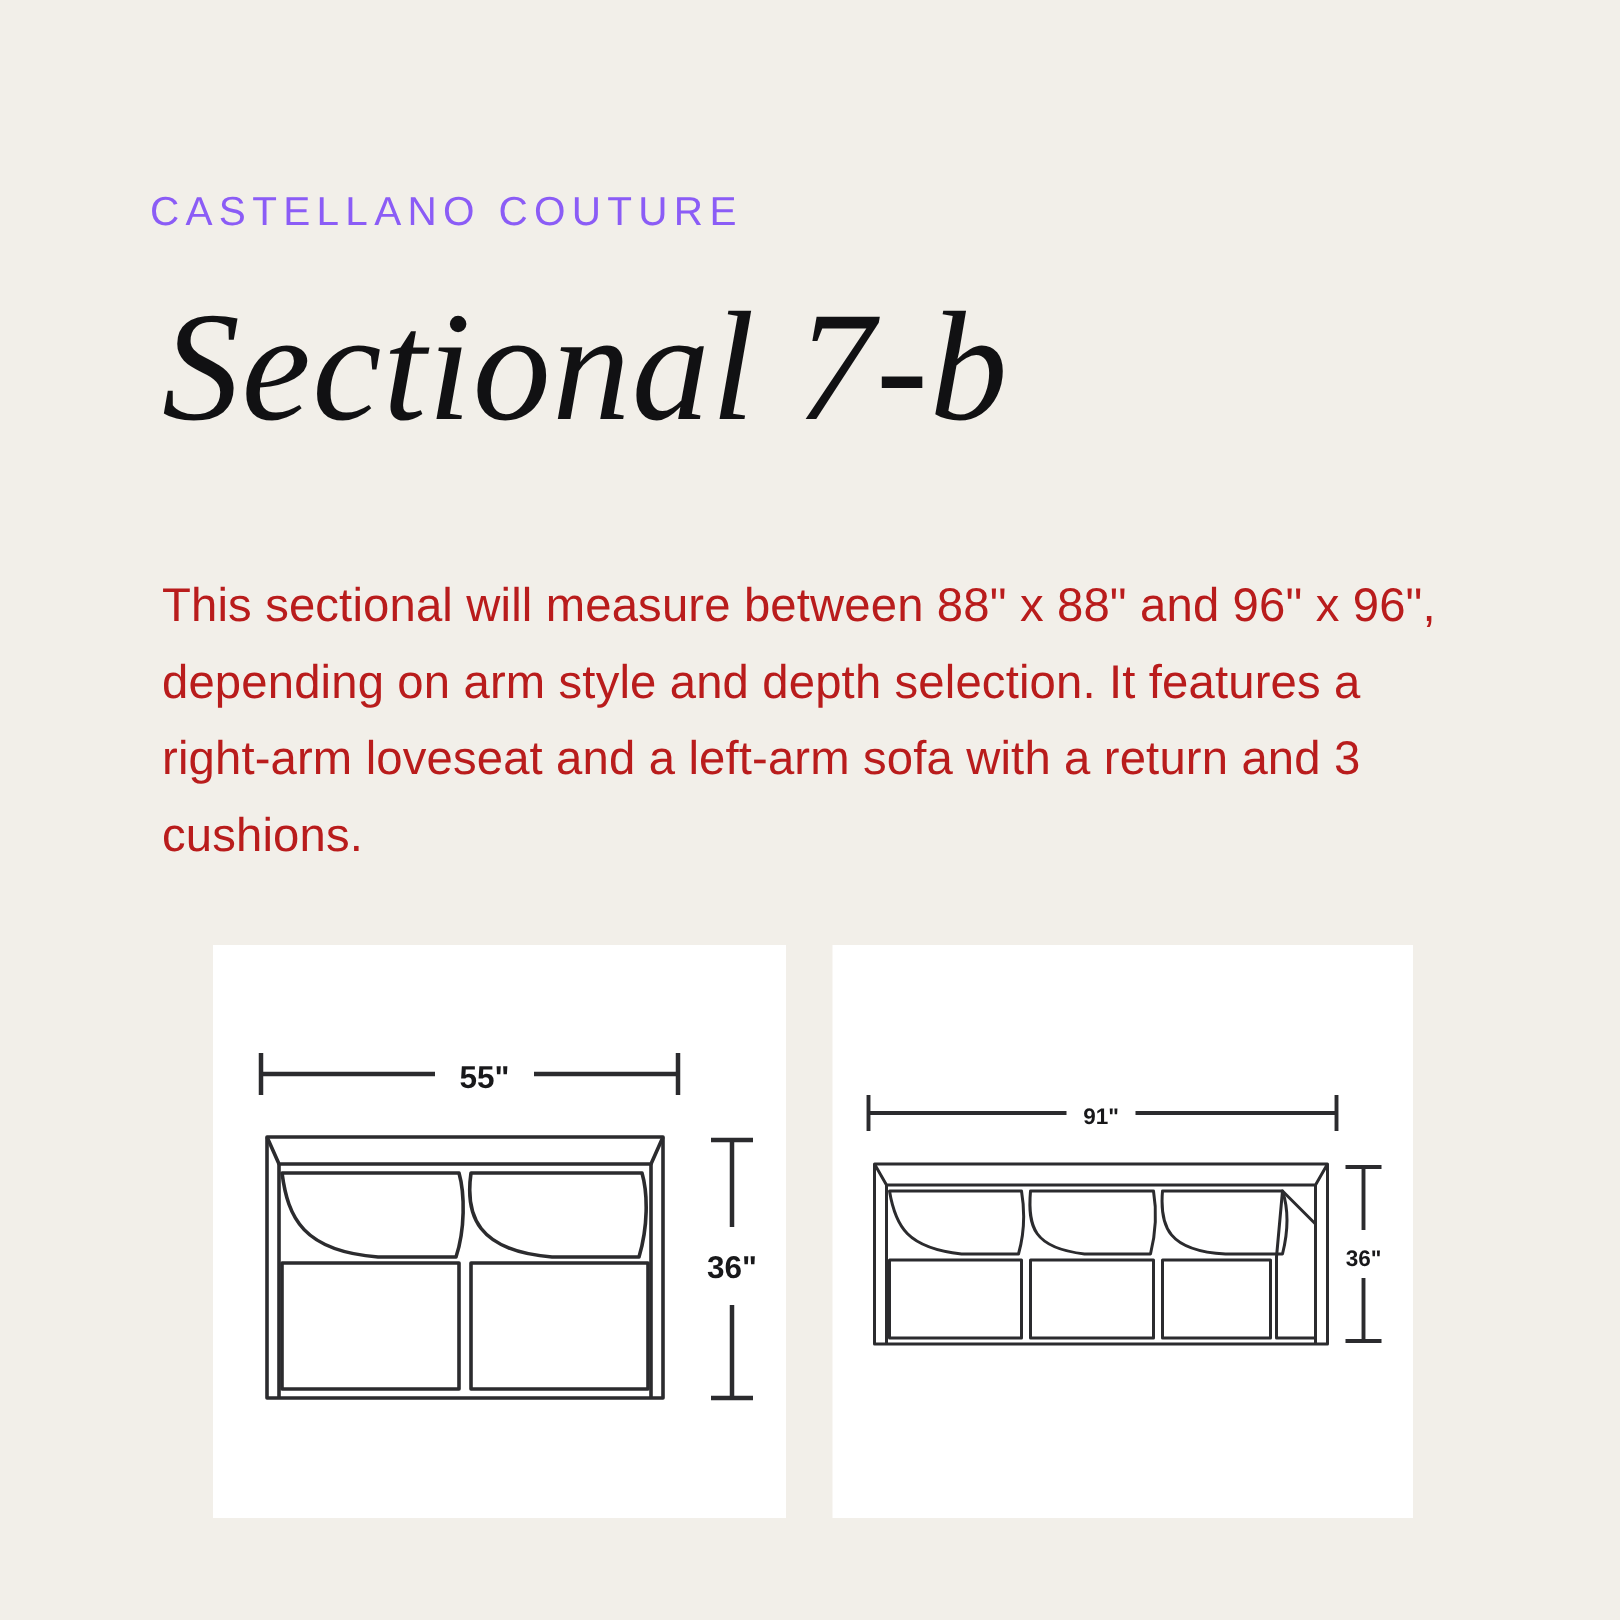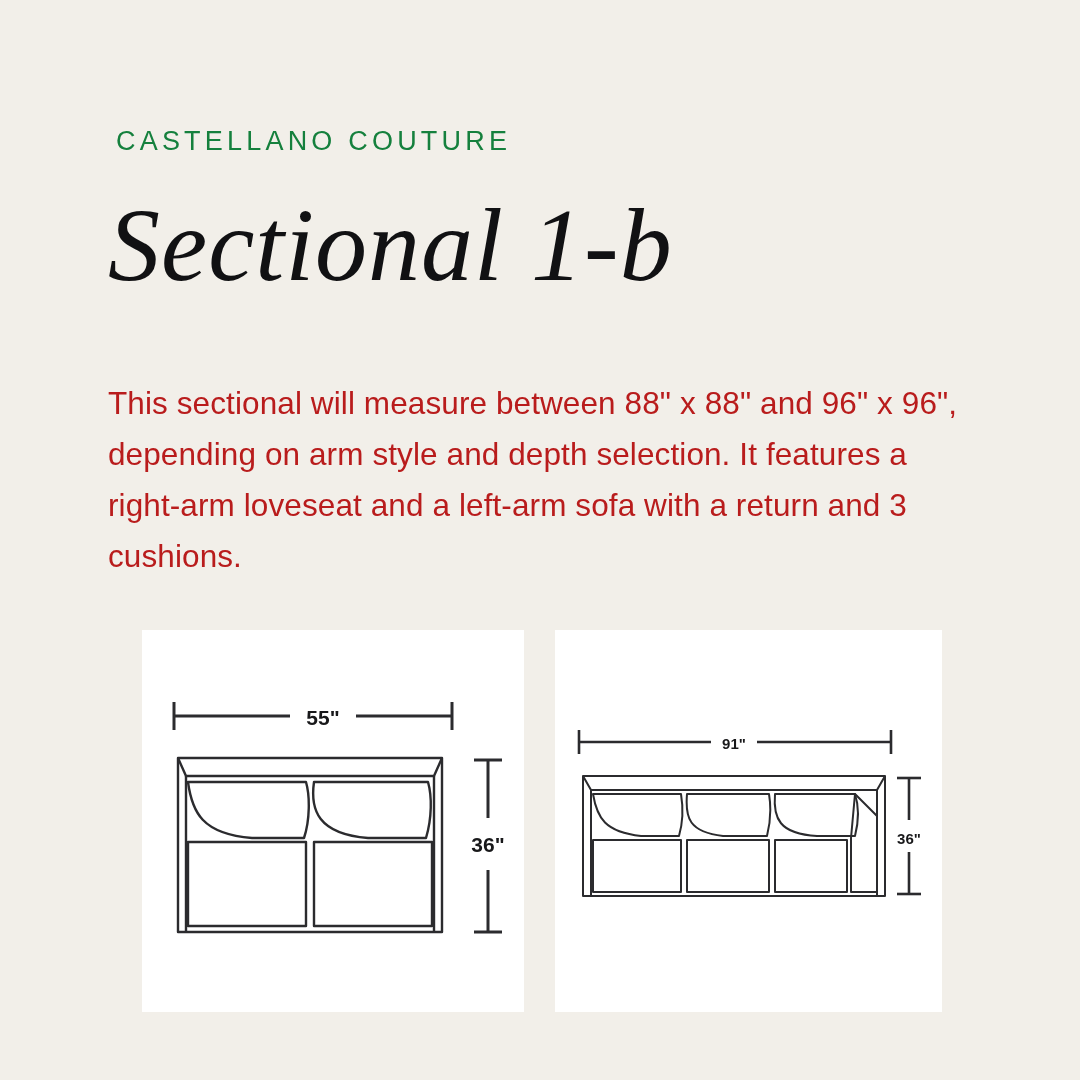--- a/index.html
+++ b/index.html
@@ -15,26 +15,26 @@
   }
   .page {
     position: relative;
     width: 1080px;
     height: 1080px;
     background: #f2efe9;
     box-sizing: border-box;
   }
   .brand {
     position: absolute;
-    left: 116px;
+    left: 100px;
     top: 126px;
     font-family: "Liberation Sans", sans-serif;
     font-size: 27px;
     letter-spacing: 4.2px;
-    color: #15803d;
+    color: #8b5cf6;
     font-weight: 400;
   }
   .title {
     position: absolute;
     left: 108px;
     top: 190px;
     font-family: "Liberation Serif", serif;
     font-style: italic;
     font-size: 104px;
     line-height: 1.05;
@@ -82,21 +82,21 @@
     fill: #18181a;
   }
 </style>
 </head>
 <body>
 
 <div class="page">
 
   <div class="brand">CASTELLANO COUTURE</div>
 
-  <div class="title">Sectional 1-b</div>
+  <div class="title">Sectional 7-b</div>
 
   <div class="body-copy">This sectional will measure between 88" x 88" and 96" x 96", depending on arm style and depth selection. It features a right-arm loveseat and a left-arm sofa with a return and 3 cushions.</div>
 
   <div class="cards">
 
     <div class="card card-left">
       <svg width="382" height="382" viewBox="0 0 382 382">
 
         <g stroke="#2b2b2e" stroke-width="3" fill="none">
           <line x1="32" y1="72" x2="32" y2="100"></line>

